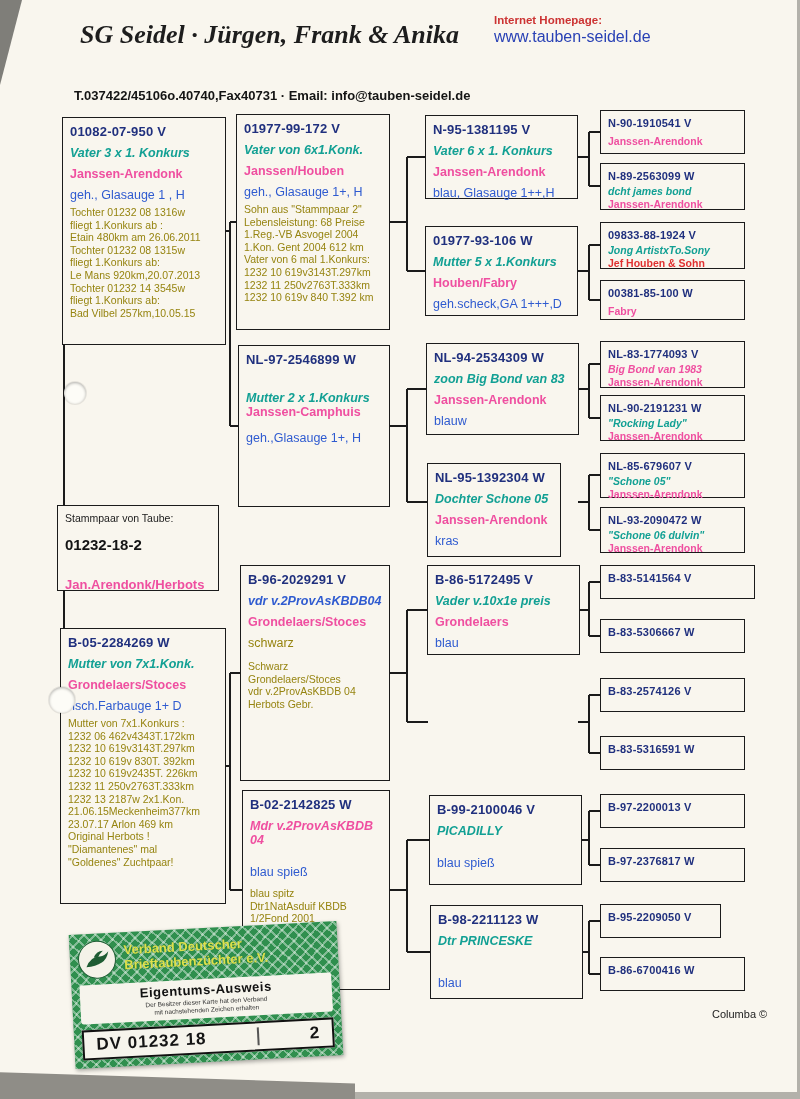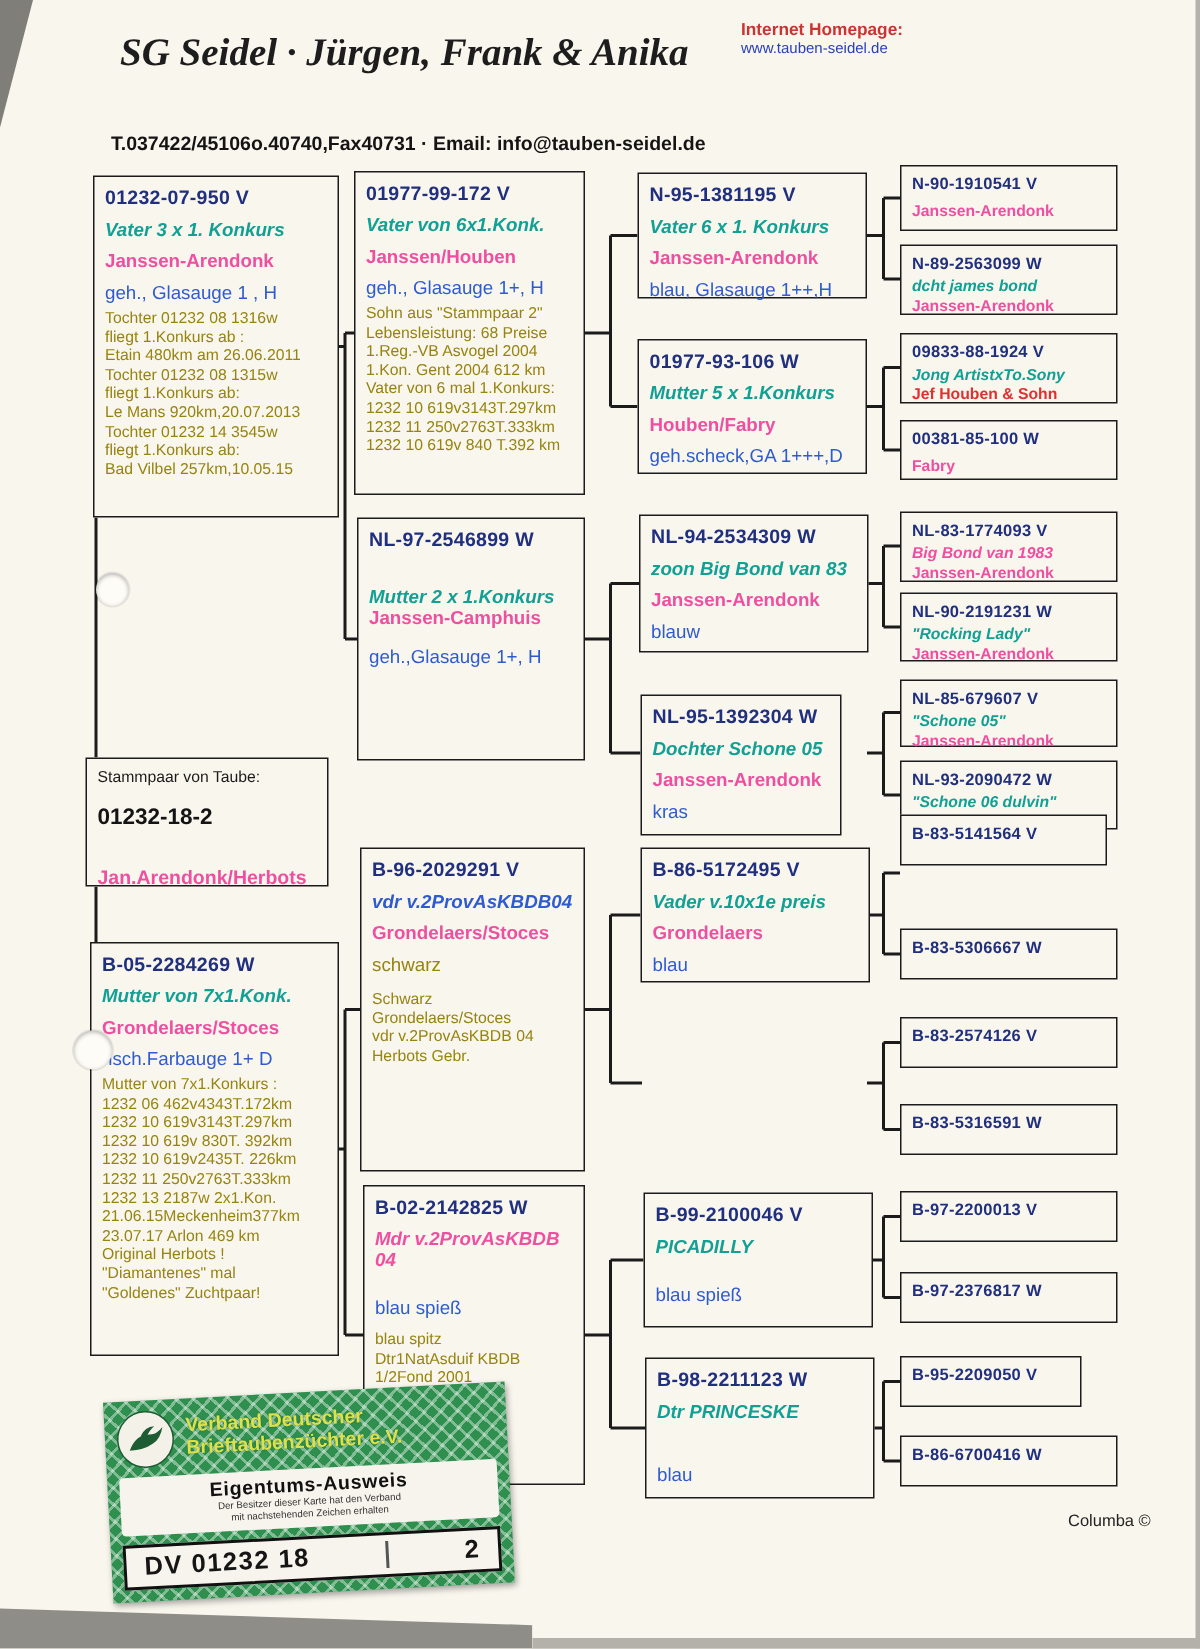--- a/index.html
+++ b/index.html
@@ -22,21 +22,21 @@
   .gap2{margin-top:28px}
   .small .ring{font-size:11px}
   .small .desc{font-size:10.5px;margin-bottom:1px}
   .small .strain{font-size:10.5px}
   .small .line{margin-bottom:3px}
   .hdr-title{position:absolute;left:80px;top:20px;font-family:"Liberation Serif",serif;font-weight:bold;font-style:italic;font-size:26px;color:#1d1d1d;z-index:2}
   .hdr-addr{position:absolute;left:106px;top:58px;font-family:"Liberation Serif",serif;font-weight:bold;font-style:italic;font-size:17px;color:#9c3434;z-index:2}
   .hdr-contact{position:absolute;left:74px;top:88px;font-weight:bold;font-size:13px;color:#141414;z-index:2}
   .hdr-home{position:absolute;left:494px;top:13px;z-index:2;line-height:1.25}
   .hdr-home .lbl{color:#cc3333;font-weight:bold;font-size:11.5px}
-  .hdr-home .url{color:#2941b5;font-size:10px}
+  .hdr-home .url{color:#2941b5;font-size:16px}
   .subject-label{color:#1b1b1b;font-size:10.5px}
   .subject-ring{color:#141414;font-weight:bold;font-size:15px;margin-top:12px}
   .subject-strain{color:#ef4fa0;font-weight:bold;font-size:13px;margin-top:24px}
   .hole{position:absolute;border-radius:50%;background:#fdfcf7;box-shadow:inset 0 1px 3px rgba(0,0,0,.3),0 0 0 1px rgba(0,0,0,.08);z-index:4}
   .sticker{position:absolute;left:72px;top:928px;width:268px;height:134px;z-index:6;transform:rotate(-3deg);
     background-color:#2f8f4e;
     background-image:repeating-linear-gradient(45deg,rgba(255,255,255,.4) 0 2px,transparent 2px 8px),
                      repeating-linear-gradient(-45deg,rgba(255,255,255,.4) 0 2px,transparent 2px 8px);
     box-shadow:1px 2px 4px rgba(0,0,0,.35);padding:6px 8px}
   .sticker-top{display:flex;align-items:center;gap:8px;height:40px}
@@ -88,21 +88,21 @@
   </svg>
 
   <div class="hdr-title">SG Seidel  ·  Jürgen, Frank &amp; Anika</div>
   <div class="hdr-contact">T.037422/45106o.40740,Fax40731  ·  Email: info@tauben-seidel.de</div>
   <div class="hdr-home">
     <div class="lbl">Internet Homepage:</div>
     <div class="url">www.tauben-seidel.de</div>
   </div>
 
   <div class="pbox" style="left:62px;top:117px;width:164px;height:228px">
-    <div class="ring line">01232-07-950 V</div>
+    <div class="ring line">01082-07-950 V</div>
     <div class="desc line">Vater 3 x 1. Konkurs</div>
     <div class="strain line">Janssen-Arendonk</div>
     <div class="eye">geh., Glasauge 1 , H</div>
     <div class="notes">Tochter 01232 08 1316w
 fliegt 1.Konkurs ab :
 Etain 480km am 26.06.2011
 Tochter 01232 08 1315w
 fliegt 1.Konkurs ab:
 Le Mans 920km,20.07.2013
 Tochter 01232 14 3545w
@@ -250,21 +250,21 @@
   <div class="pbox small" style="left:600px;top:453px;width:145px;height:45px">
     <div class="ring line">NL-85-679607 V</div>
     <div class="desc">"Schone 05"</div>
     <div class="strain">Janssen-Arendonk</div>
   </div>
   <div class="pbox small" style="left:600px;top:507px;width:145px;height:46px">
     <div class="ring line">NL-93-2090472 W</div>
     <div class="desc">"Schone 06 dulvin"</div>
     <div class="strain">Janssen-Arendonk</div>
   </div>
-  <div class="pbox small" style="left:600px;top:543px;width:138px;height:34px">
+  <div class="pbox small" style="left:600px;top:565px;width:155px;height:34px">
     <div class="ring">B-83-5141564 V</div>
   </div>
   <div class="pbox small" style="left:600px;top:619px;width:145px;height:34px">
     <div class="ring">B-83-5306667 W</div>
   </div>
   <div class="pbox small" style="left:600px;top:678px;width:145px;height:34px">
     <div class="ring">B-83-2574126 V</div>
   </div>
   <div class="pbox small" style="left:600px;top:736px;width:145px;height:34px">
     <div class="ring">B-83-5316591 W</div>

